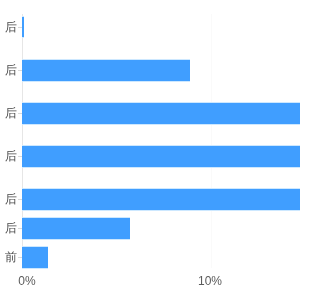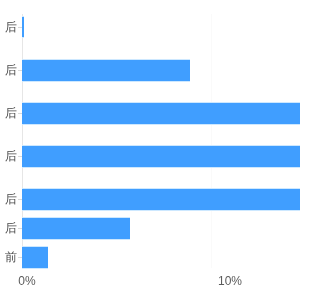--- a/index.html
+++ b/index.html
@@ -81,16 +81,16 @@
 
     <div class="y-tick" style="top:228px;"></div>
     <div class="y-label" style="top:221px;">后</div>
     <div class="bar" style="top: 217px; height: 23px; width: 108px; background: rgb(64, 158, 255);"></div>
 
     <div class="y-tick" style="top:257px;"></div>
     <div class="y-label" style="top:250px;">前</div>
     <div class="bar" style="top: 246px; height: 23px; width: 26px; background: rgb(64, 158, 255);"></div>
 
     <div class="x-label" style="left:27px;">0%</div>
-    <div class="x-label" style="left:230px;">10%</div>
+    <div class="x-label" style="left:210px;">10%</div>
 
   </div>
 </div>
 
 </body></html>

